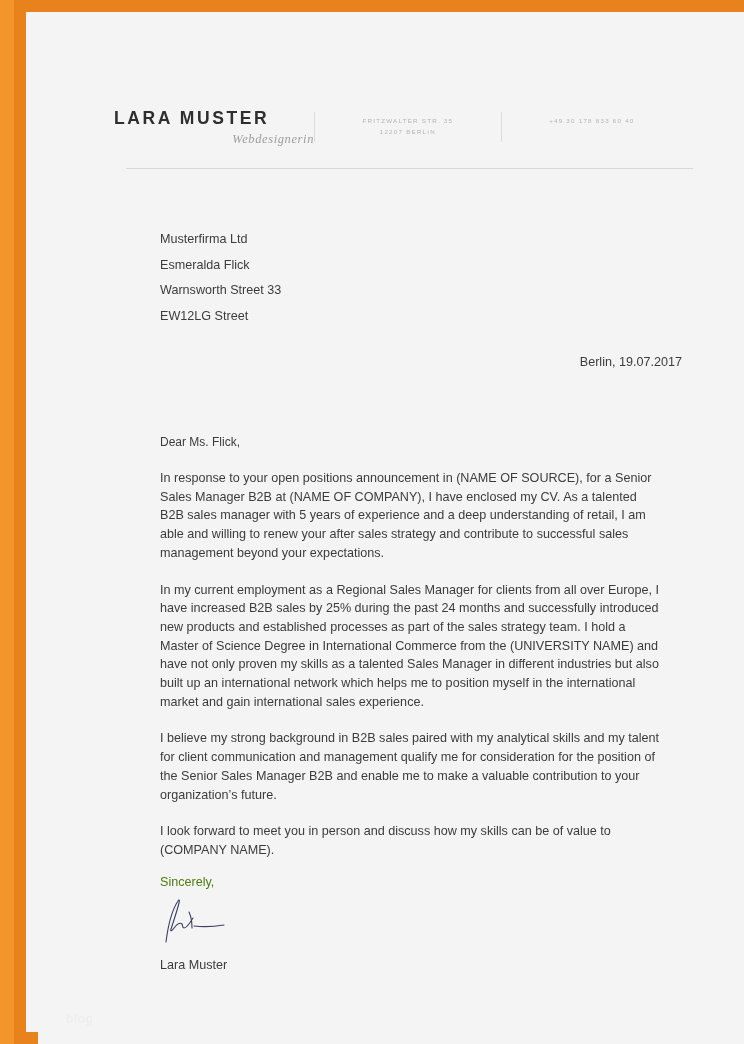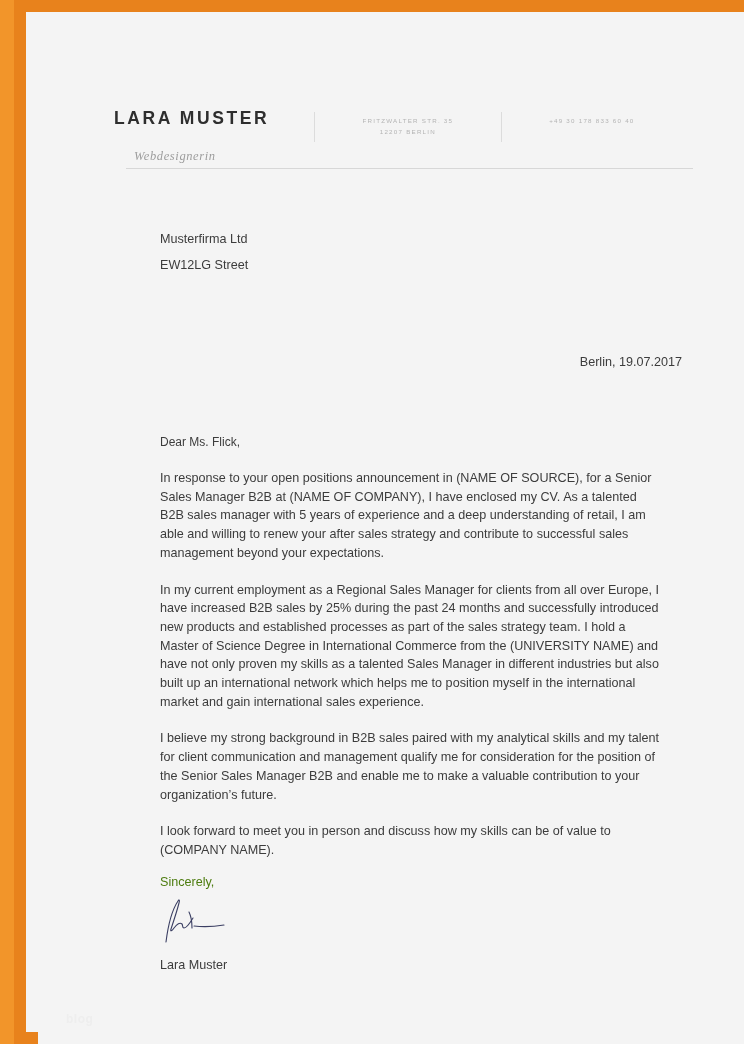--- a/index.html
+++ b/index.html
@@ -53,22 +53,23 @@
     letter-spacing: 2.6px;
     color: #2e2e2e;
     white-space: nowrap;
   }
   .identity-role {
     font-family: "Liberation Serif", serif;
     font-style: italic;
     font-size: 12.5px;
     letter-spacing: 0.6px;
     color: #9d9d9d;
-    margin-top: 20px;
+    margin-top: 3px;
     margin-left: 20px;
+    text-align: right;
   }
   .vbar {
     width: 1px;
     height: 30px;
     background: #dcdcdc;
     margin-top: 14px;
     flex: 0 0 auto;
   }
   .contact-col {
     flex: 1 1 auto;
@@ -187,20 +188,22 @@
       <div class="vbar"></div>
       <div class="contact-col">
         <div class="contact-line">+49 30 178 833 60 40</div>
       </div>
     </div>
 
     <div class="hr"></div>
 
     <div class="recipient">
       <div class="recipient-line">Musterfirma Ltd</div>
+      <div class="recipient-line">Esmeralda Flick</div>
+      <div class="recipient-line">Warnsworth Street 33</div>
       <div class="recipient-line">EW12LG Street</div>
     </div>
 
     <div class="date-line">Berlin, 19.07.2017</div>
 
     <div class="letter-body">
       <div class="salutation">Dear Ms. Flick,</div>
       <p class="para">In response to your open positions announcement in (NAME OF SOURCE), for a Senior Sales Manager B2B at (NAME OF COMPANY), I have enclosed my CV. As a talented B2B sales manager with 5 years of experience and a deep understanding of retail, I am able and willing to renew your after sales strategy and contribute to successful sales management beyond your expectations.</p>
       <p class="para">In my current employment as a Regional Sales Manager for clients from all over Europe, I have increased B2B sales by 25% during the past 24 months and successfully introduced new products and established processes as part of the sales strategy team. I hold a Master of Science Degree in International Commerce from the (UNIVERSITY NAME) and have not only proven my skills as a talented Sales Manager in different industries but also built up an international network which helps me to position myself in the international market and gain international sales experience.</p>
       <p class="para">I believe my strong background in B2B sales paired with my analytical skills and my talent for client communication and management qualify me for consideration for the position of the Senior Sales Manager B2B and enable me to make a valuable contribution to your organization’s future.</p>

